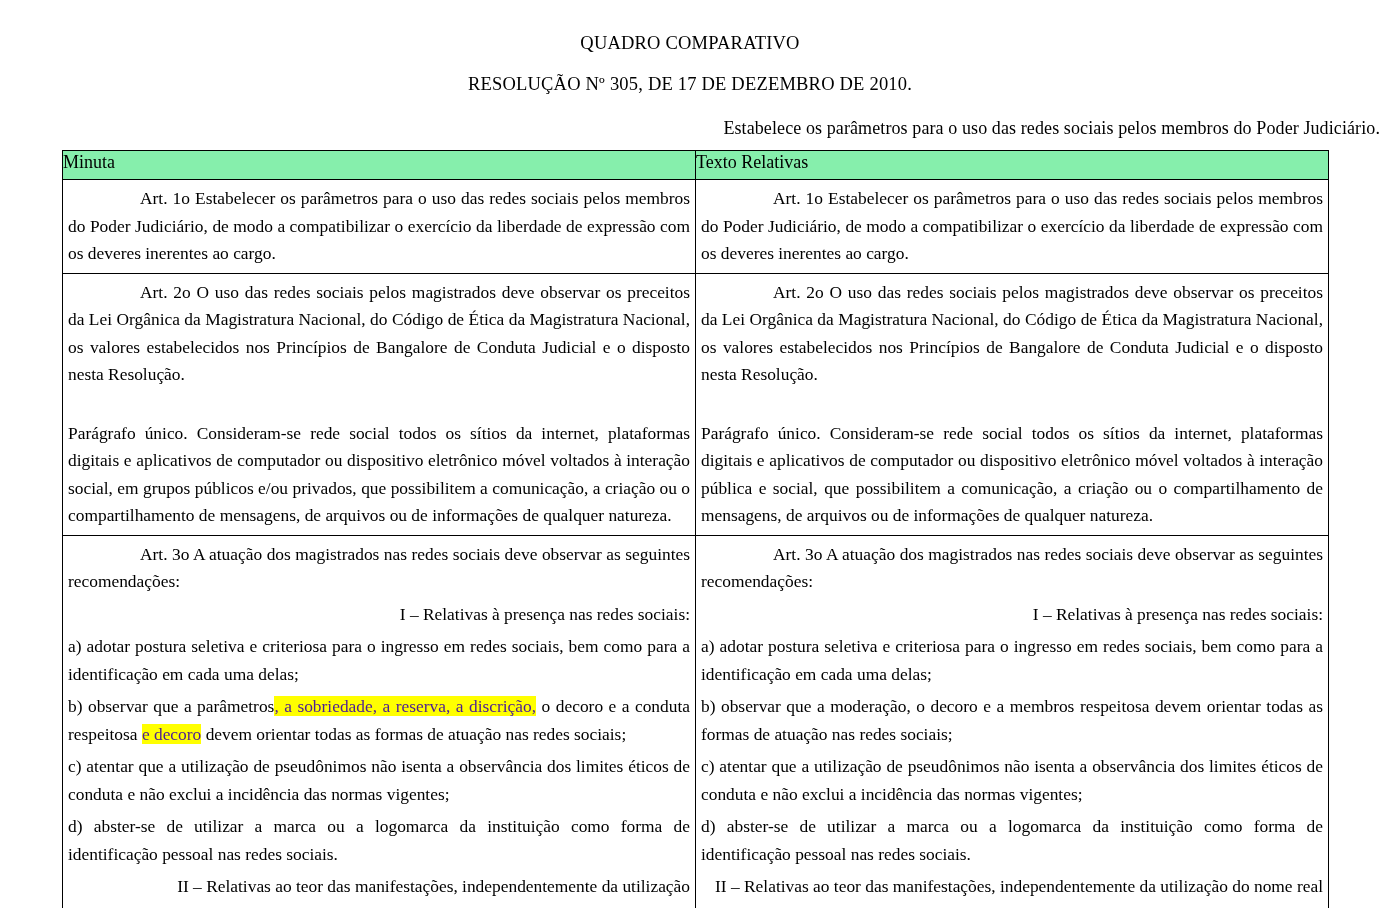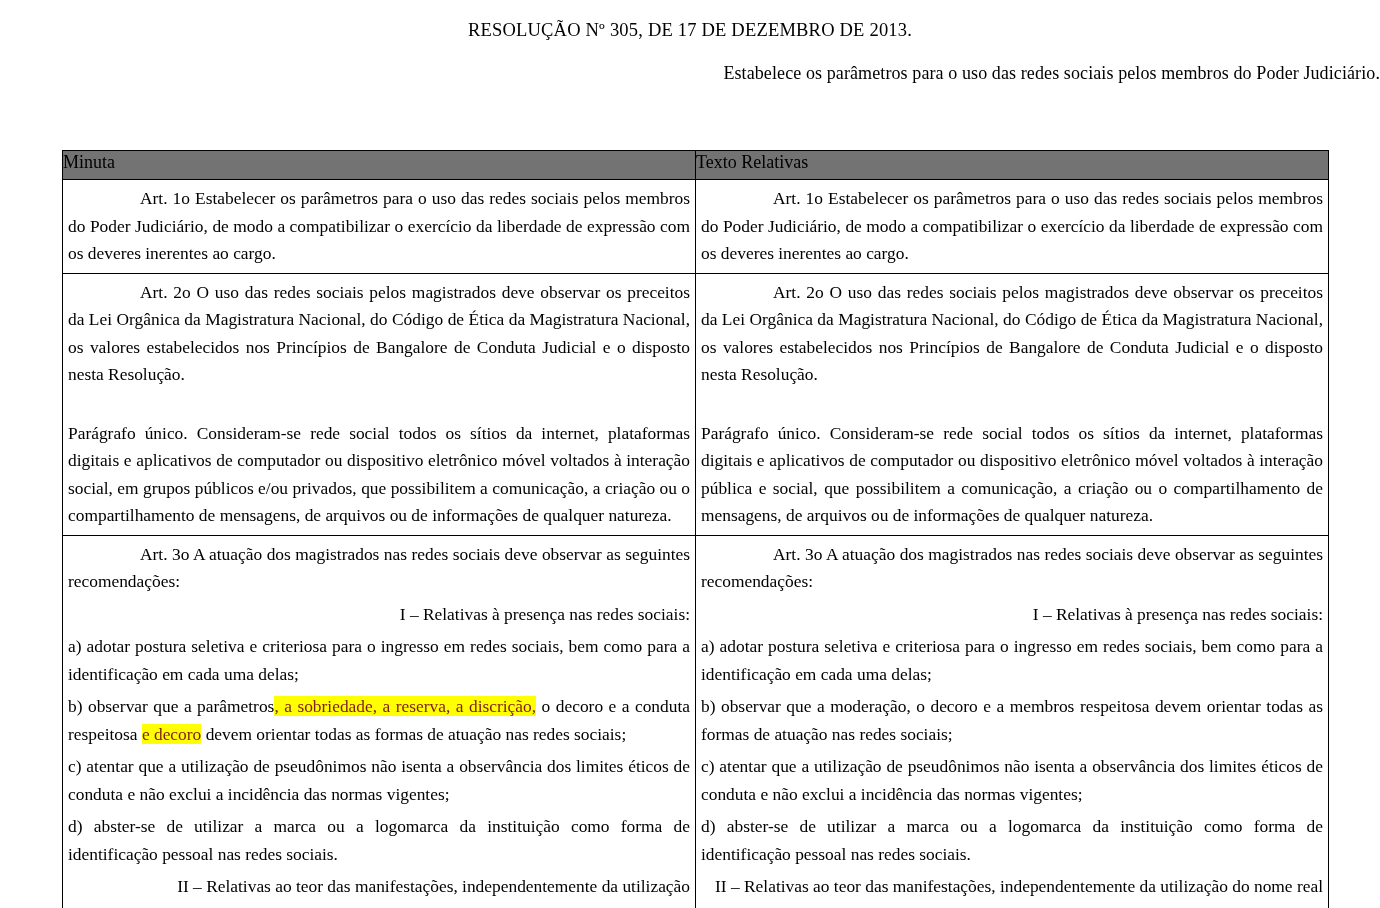--- a/index.html
+++ b/index.html
@@ -56,21 +56,21 @@
   .comparison-table th {
     border: 1.2px solid #000000;
     vertical-align: top;
     padding: 0;
     box-sizing: border-box;
   }
   .col-left  { width: 633px; }
   .col-right { width: 633px; }
 
   .head-cell {
-    background: #737373;
+    background: #86efac;
     text-align: left;
     font-weight: normal;
     font-size: 18px;
     padding: 3px 0 4px 8px;
     height: 29px;
     line-height: 1.25;
   }
 
   .body-cell {
     padding: 3px 8px 4px 8px;
@@ -87,31 +87,32 @@
   }
   .body-cell p.nojust {
     text-align: right;
   }
   .body-cell p.spacer {
     height: 21px;
   }
 
   mark.hl {
     background: #ffff00;
-    color: #7f1d1d;
+    color: #4c1d95;
     padding: 0;
   }
 </style>
 </head>
 <body>
 
 <div class="page">
 
+  <div class="doc-heading" id="doc-title">QUADRO COMPARATIVO</div>
 
-  <div class="doc-heading" id="doc-subtitle">RESOLUÇÃO Nº 305, DE 17 DE DEZEMBRO DE 2013.</div>
+  <div class="doc-heading" id="doc-subtitle">RESOLUÇÃO Nº 305, DE 17 DE DEZEMBRO DE 2010.</div>
 
   <div id="doc-description">Estabelece os parâmetros para o uso das redes sociais pelos membros do Poder Judiciário.</div>
 
   <table class="comparison-table">
     <colgroup>
       <col class="col-left">
       <col class="col-right">
     </colgroup>
     <thead>
       <tr>

